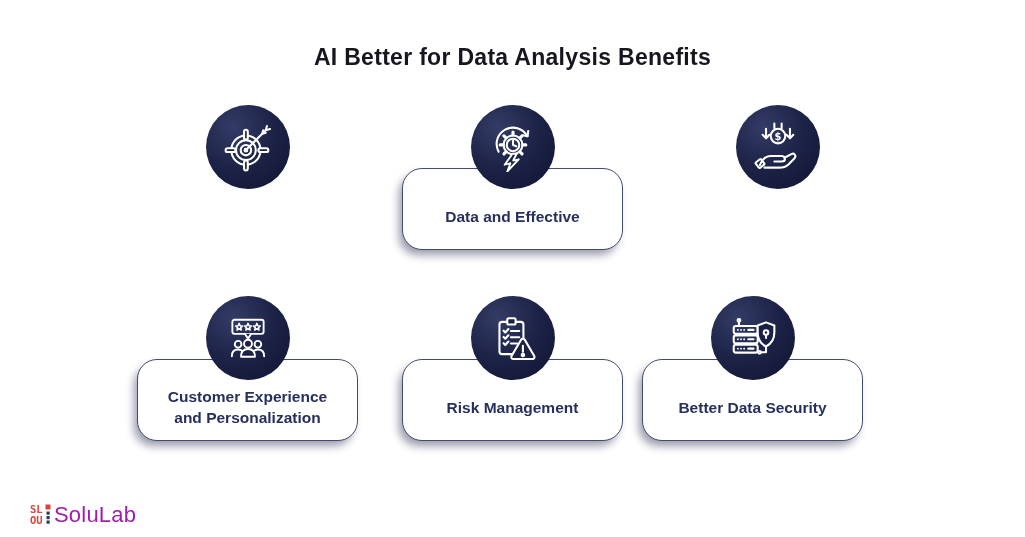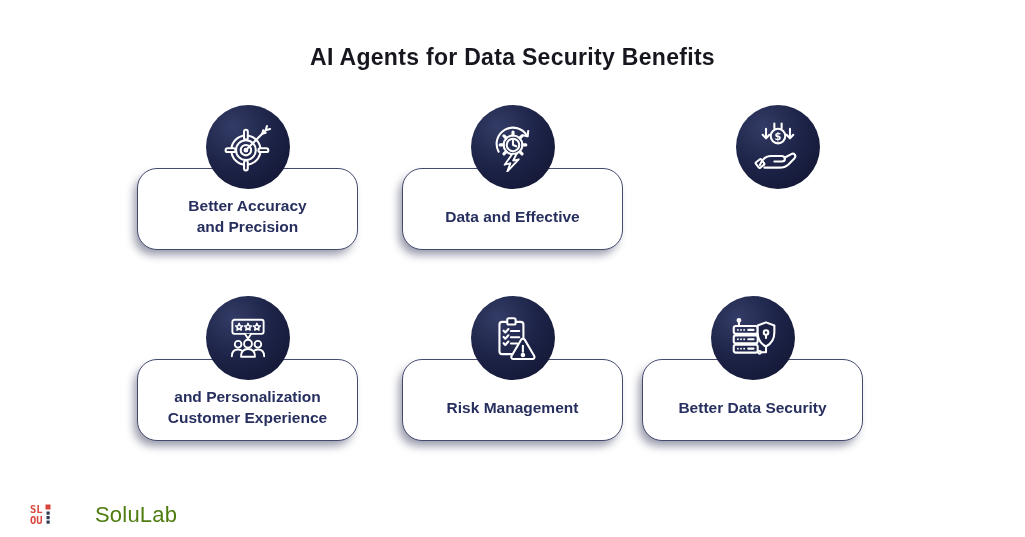--- a/index.html
+++ b/index.html
@@ -21,54 +21,48 @@
   .card .lbl{font-size:15.5px;font-weight:700;color:#272f5e;line-height:21px;
         padding-top:14px;}
   .card .lbl span{display:block;}
 
   .circle{position:absolute;left:50%;top:0;transform:translateX(-50%);
           width:84px;height:84px;border-radius:50%;
           background:radial-gradient(circle at 32% 26%, #333c66 0%, #1d2347 48%, #101430 100%);
           display:flex;align-items:center;justify-content:center;z-index:2;}
   .circle svg{width:50px;height:50px;display:block;}
 
-  .logo{position:absolute;left:30px;top:502px;display:flex;align-items:center;gap:7px;}
+  .logo{position:absolute;left:30px;top:502px;display:flex;align-items:center;gap:0;}
   .logo-mark{width:24px;height:24px;display:block;}
-  .logo-text{font-size:22px;font-weight:500;color:#4d7c0f;letter-spacing:.2px;margin-left:34px;}
+  .logo-text{font-size:22px;font-weight:500;color:#a21caf;letter-spacing:.2px;}
 </style>
 </head>
 <body>
 
 <div class="stage">
 
-  <div class="title">AI Agents for Data Security Benefits</div>
+  <div class="title">AI Better for Data Analysis Benefits</div>
 
   <div class="cell r1c1">
     <div class="circle">
       <svg viewBox="0 0 48 48">
         <g stroke="#fff" stroke-width="2" fill="none" stroke-linecap="round" stroke-linejoin="round">
           <circle cx="22" cy="27" r="14"></circle>
           <circle cx="22" cy="27" r="9.5"></circle>
           <circle cx="22" cy="27" r="5"></circle>
           <circle cx="22" cy="27" r="1.3" fill="#fff"></circle>
           <rect x="20.2" y="7.5" width="3.6" height="9.5" rx="1.8" fill="#1b2144"></rect>
           <rect x="20.2" y="37" width="3.6" height="9.5" rx="1.8" fill="#1b2144"></rect>
           <rect x="2.5" y="25.2" width="9.5" height="3.6" rx="1.8" fill="#1b2144"></rect>
           <rect x="34" y="25.2" width="9.5" height="3.6" rx="1.8" fill="#1b2144"></rect>
           <line x1="23" y1="26" x2="41" y2="8"></line>
           <path d="M41 8 l1.2 -4.2 M41 8 l4.2 -1.2"></path>
           <path d="M37.6 11.4 l1 -3.4 M37.6 11.4 l3.4 -1"></path>
         </g>
       </svg>
-    </div>
-    <div class="card">
-      <div class="lbl">
-        <span>Better Accuracy</span>
-          <span>and Precision</span>
-      </div>
     </div>
   </div>
 
   <div class="cell r1c2">
     <div class="circle">
       <svg viewBox="0 0 48 48">
         <g stroke="#fff" stroke-width="2" fill="none" stroke-linecap="round" stroke-linejoin="round">
           <path d="M10.2 28.5 A15.5 15.5 0 1 1 37.6 13.6"></path>
           <path d="M38.6 8.6 l-0.5 5 -4.8 -0.9"></path>
           <g stroke-width="3">
@@ -128,22 +122,22 @@
           <path d="M8.5 41.5 C8.5 37.3 11 35 14.5 35 C16.5 35 18.2 35.8 19.3 37.2"></path>
           <circle cx="33.5" cy="30" r="3.2"></circle>
           <path d="M39.5 41.5 C39.5 37.3 37 35 33.5 35 C31.5 35 29.8 35.8 28.7 37.2"></path>
           <circle cx="24" cy="29.5" r="3.8" fill="#1b2144"></circle>
           <path d="M17.3 42 C17.3 37 20.2 34.6 24 34.6 C27.8 34.6 30.7 37 30.7 42 Z" fill="#1b2144"></path>
         </g>
       </svg>
     </div>
     <div class="card">
       <div class="lbl">
-        <span>and Personalization</span>
-          <span>Customer Experience</span>
+        <span>Customer Experience</span>
+          <span>and Personalization</span>
       </div>
     </div>
   </div>
 
   <div class="cell r2c2">
     <div class="circle">
       <svg viewBox="0 0 48 48">
         <g stroke="#fff" stroke-width="2" fill="none" stroke-linecap="round" stroke-linejoin="round">
           <rect x="11" y="8.5" width="23" height="31" rx="2.5"></rect>
           <rect x="18.5" y="5" width="8" height="6" rx="1.5" fill="#1b2144"></rect>

